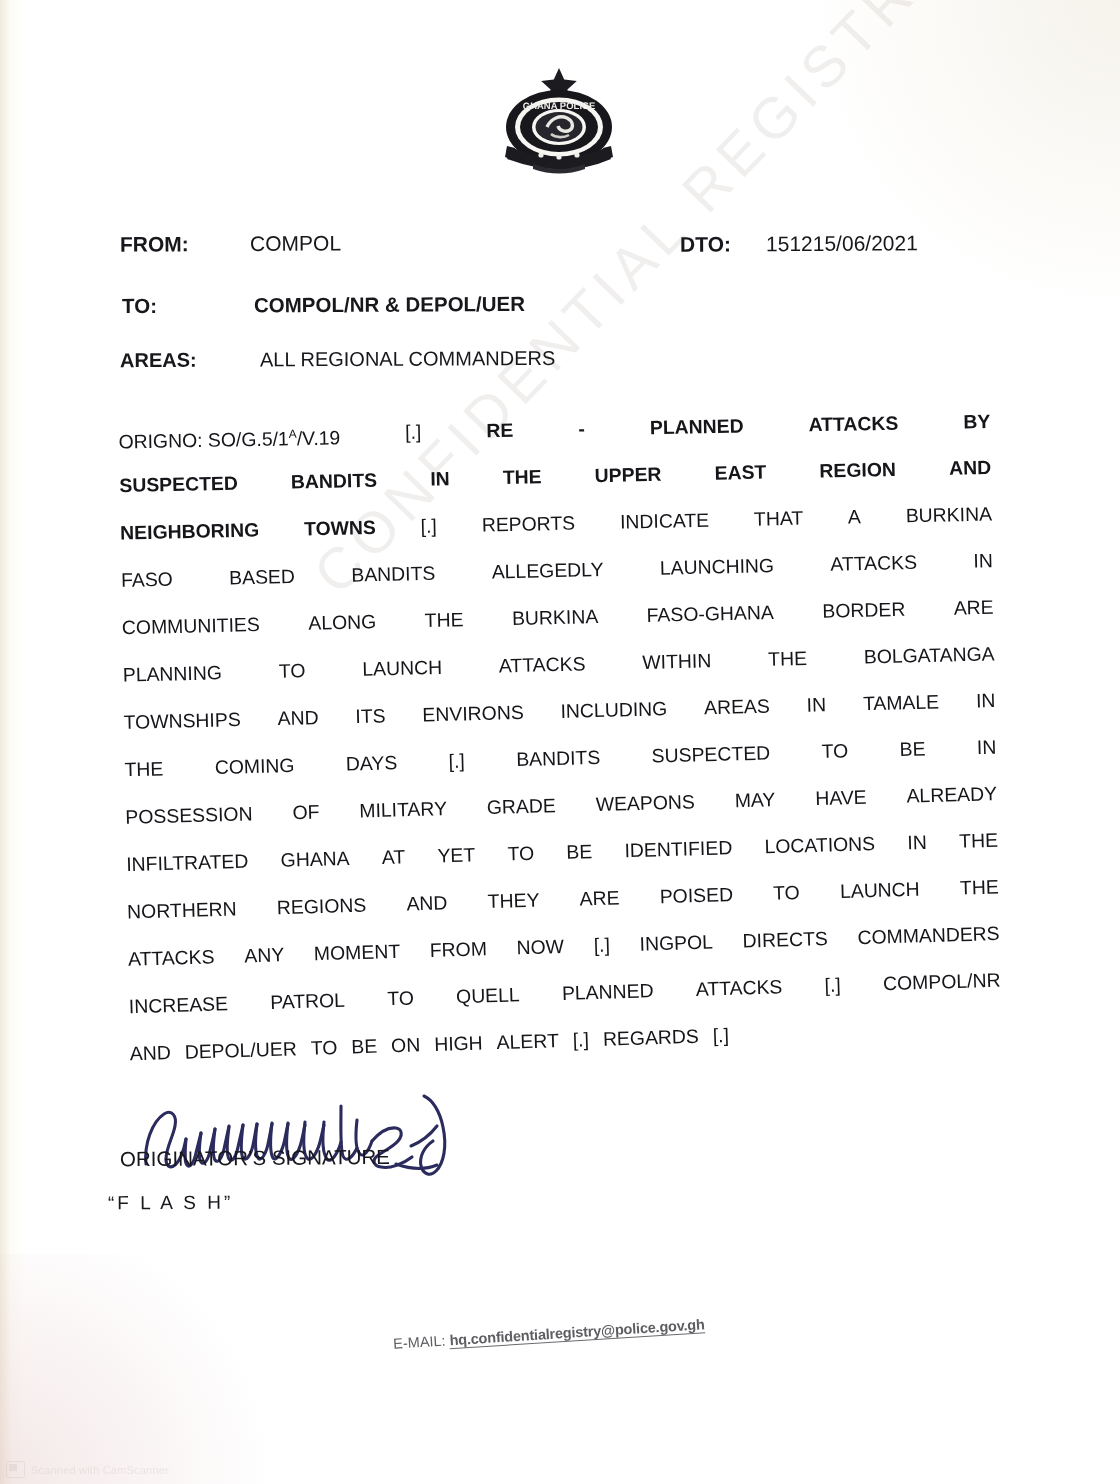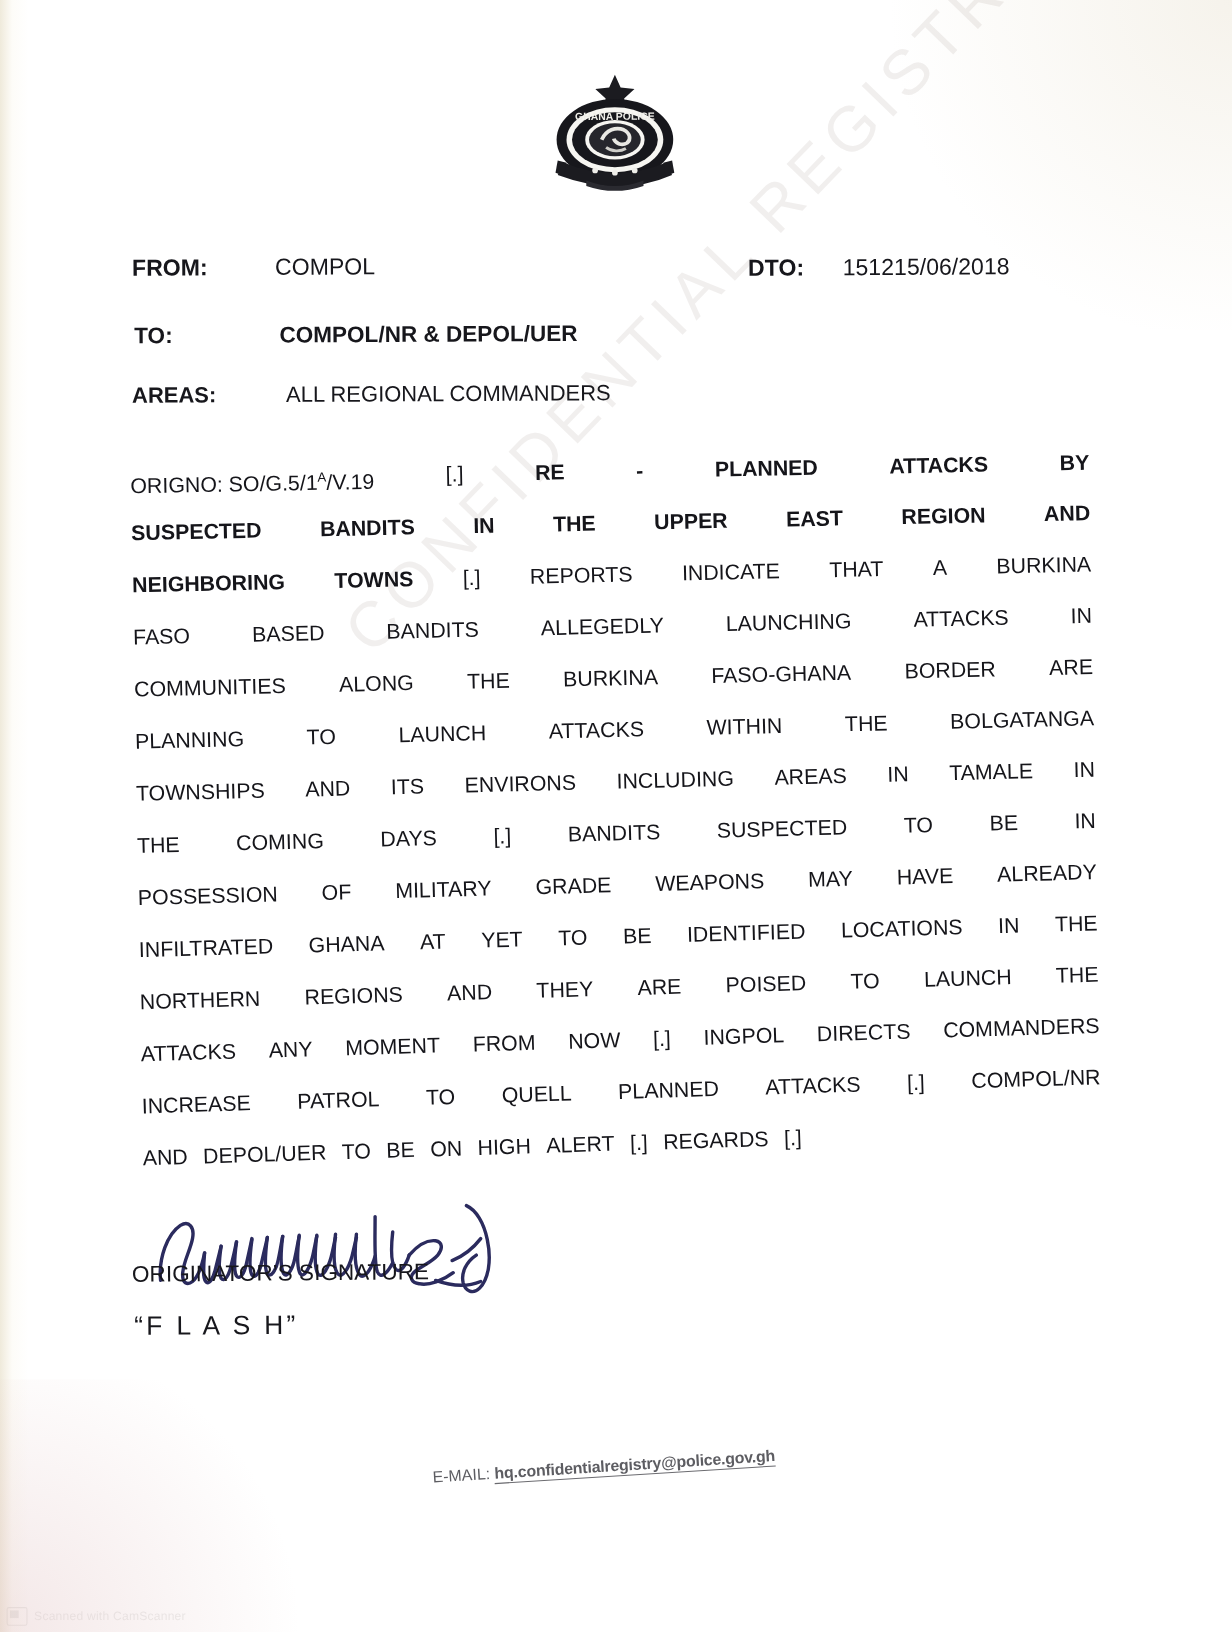--- a/index.html
+++ b/index.html
@@ -99,21 +99,21 @@
   #l14{transform:rotate(-.72deg);}
 
   
   #sigWrap{position:absolute;left:128px;top:1078px;width:420px;height:110px;}
   #sigWrap svg{display:block;}
   #sigLabel{
     position:absolute;left:120px;top:1146px;font-size:20.5px;color:#17171c;
     transform:rotate(-0.5deg);white-space:nowrap;
   }
   #flash{
-    position:absolute;left:122px;top:1192px;font-size:24px;color:#17171c;
+    position:absolute;left:108px;top:1192px;font-size:19px;color:#17171c;
     letter-spacing:3px;transform:rotate(-0.4deg);white-space:nowrap;
   }
 
   
   #footer{
     position:absolute;left:393px;top:1326px;font-size:14.5px;color:#3a3a40;
     transform:rotate(-3.6deg);white-space:nowrap;opacity:.82;
   }
   #footer .mail{border-bottom:1.4px solid #4a4a50;font-weight:600;letter-spacing:-.2px;}
 
@@ -165,21 +165,21 @@
       </g>
     </svg>
   </div>
 
 
   <div class="fieldrow" id="fromRow">
     <span class="lbl">FROM:</span><span class="val">COMPOL</span>
   </div>
 
   <div class="fieldrow" id="dtoRow">
-    <span class="lbl">DTO:</span><span class="val">151215/06/2018</span>
+    <span class="lbl">DTO:</span><span class="val">151215/06/2021</span>
   </div>
 
   <div class="fieldrow" id="toRow">
     <span class="lbl">TO:</span><span class="val">COMPOL/NR &amp; DEPOL/UER</span>
   </div>
 
   <div class="fieldrow" id="infoRow">
     <span class="lbl">AREAS:</span><span class="val">ALL REGIONAL COMMANDERS</span>
   </div>
 

